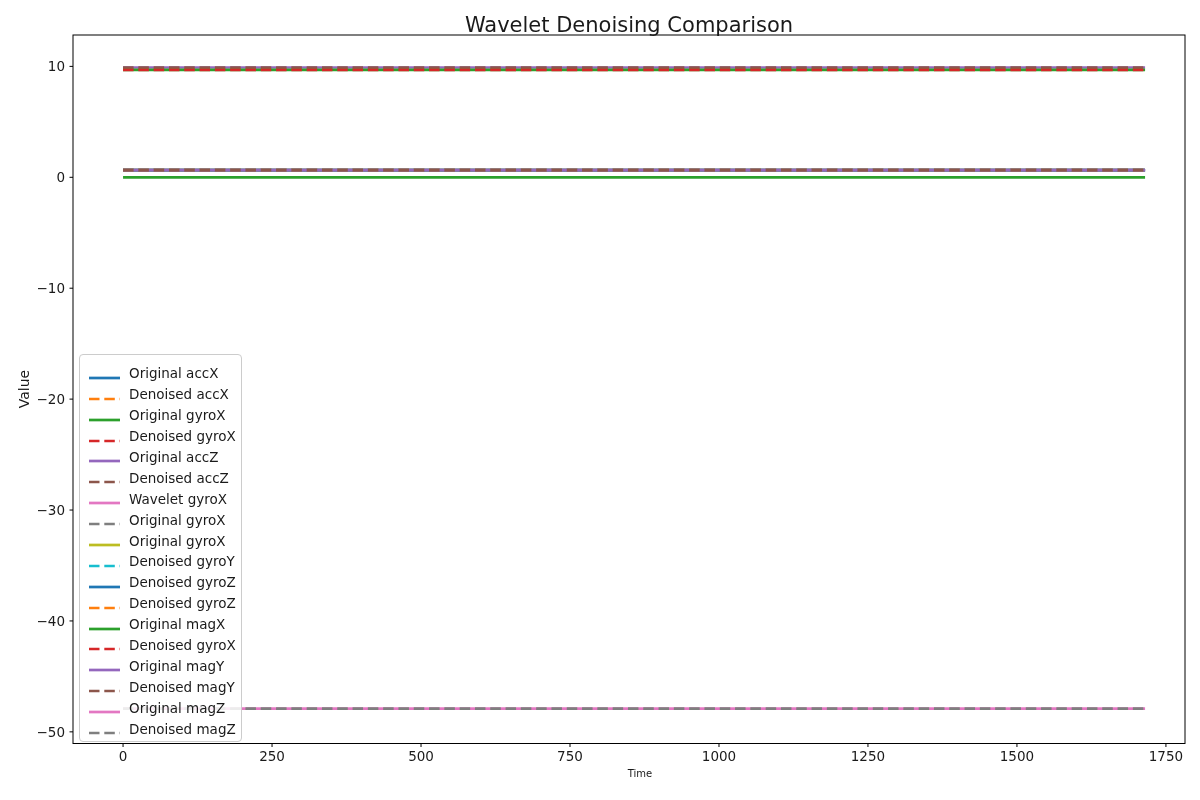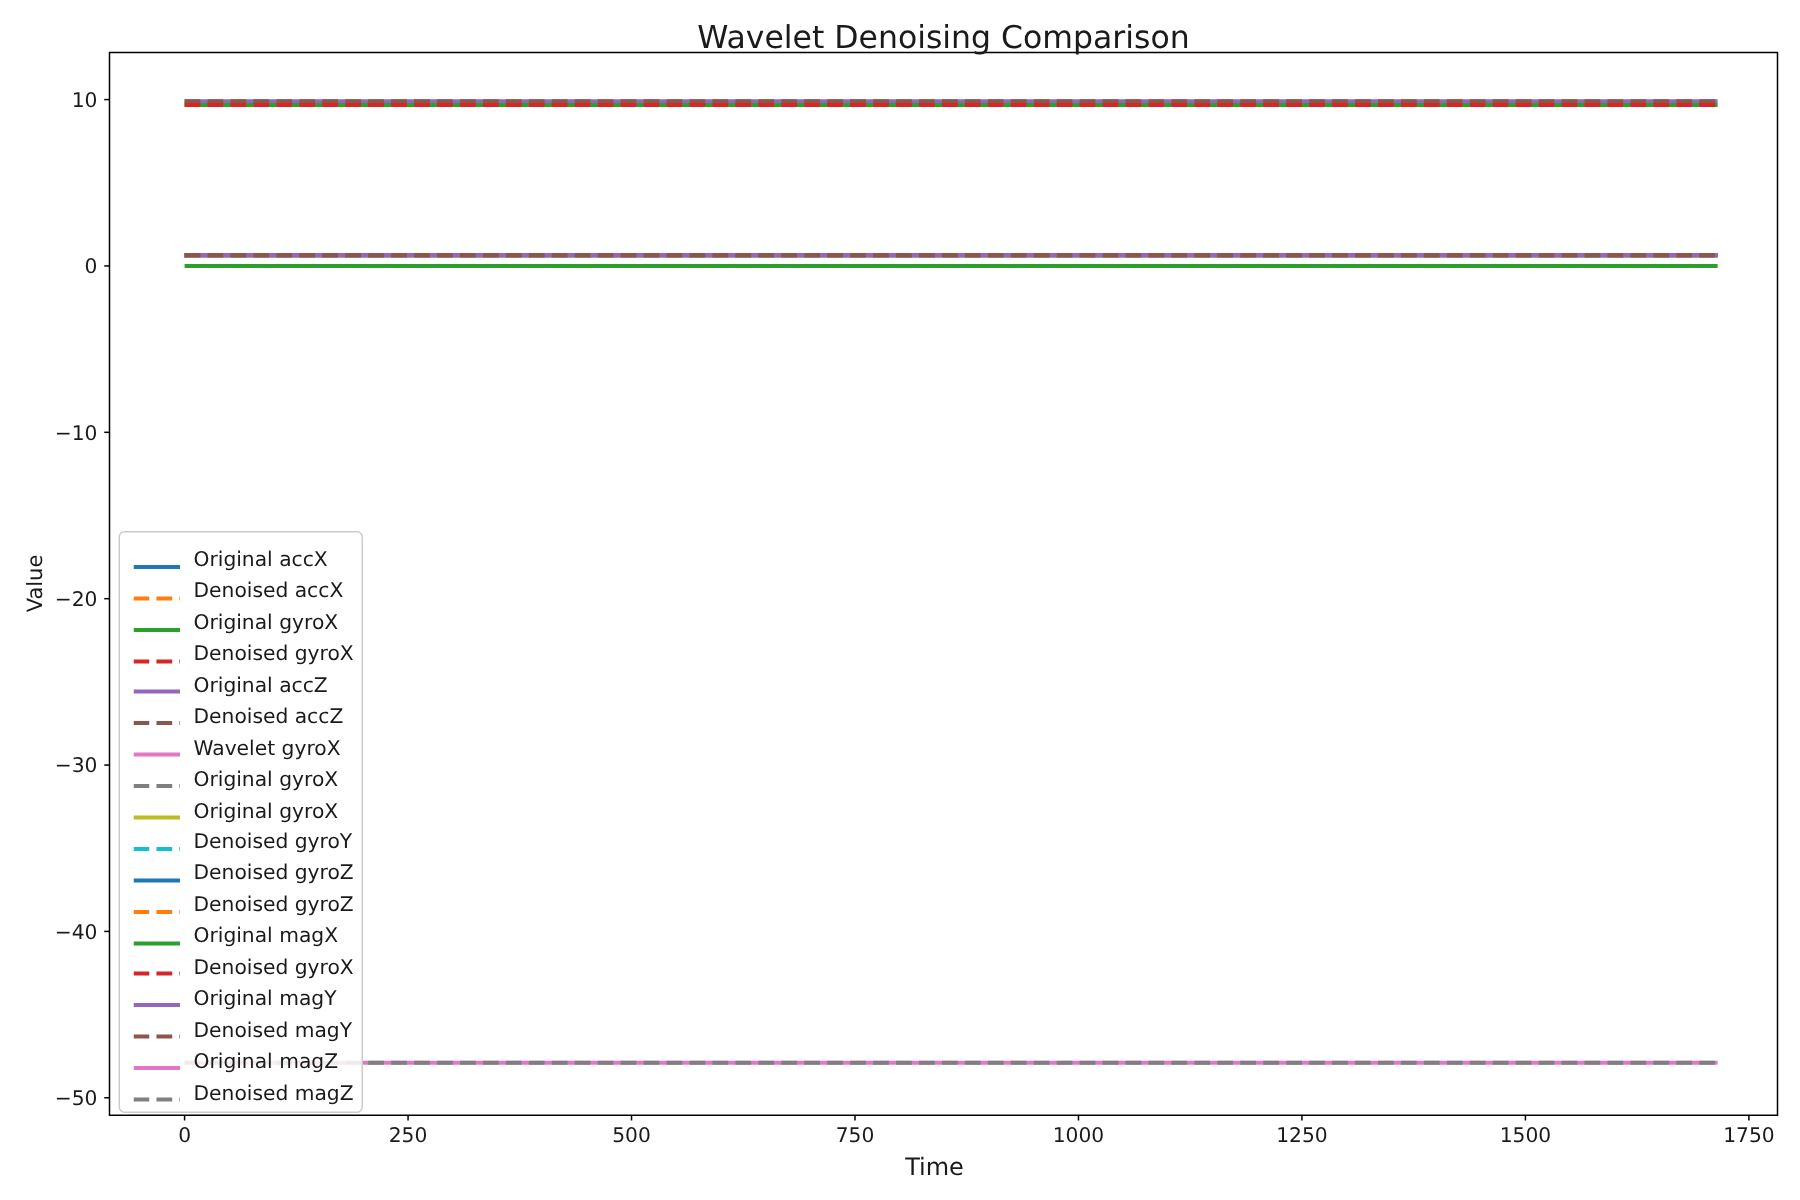--- a/index.html
+++ b/index.html
@@ -2,22 +2,22 @@
 <html><head>
 <meta charset="utf-8">
 <style>
   html,body{margin:0;padding:0;background:#ffffff;}
   body{width:1200px;height:800px;position:relative;overflow:hidden;
        font-family:"DejaVu Sans", sans-serif;color:#1a1a1a;}
   #figure{position:absolute;left:0;top:0;width:1200px;height:800px;background:#ffffff;}
   #plot-svg{position:absolute;left:0;top:0;}
   .chart-title{position:absolute;left:73px;top:13px;width:1112px;text-align:center;
                font-size:21px;color:#1a1a1a;}
-  .xlabel{position:absolute;left:67px;top:768px;width:1112px;text-align:center;
-          font-size:16px;color:#1a1a1a;}
+  .xlabel{position:absolute;left:84px;top:768px;width:1112px;text-align:center;
+          font-size:10px;color:#1a1a1a;}
   .ylabel{position:absolute;left:24px;top:389px;transform:translate(-50%,-50%) rotate(-90deg);
           white-space:nowrap;font-size:14px;color:#1a1a1a;}
   .legend{position:absolute;left:79px;top:354px;width:163px;
           background:rgba(255,255,255,0.85);border:1px solid #cccccc;border-radius:4px;
           padding:5px 0 5px 0;box-sizing:border-box;display:flex;flex-direction:column;}
   .legend-item{display:flex;align-items:flex-end;height:20.9px;padding-left:9px;}
   .legend-sample{flex:0 0 31px;height:6px;margin-right:9px;}
   .legend-label{font-size:13.5px;color:#1a1a1a;white-space:nowrap;line-height:1;}
 </style>
 </head>

